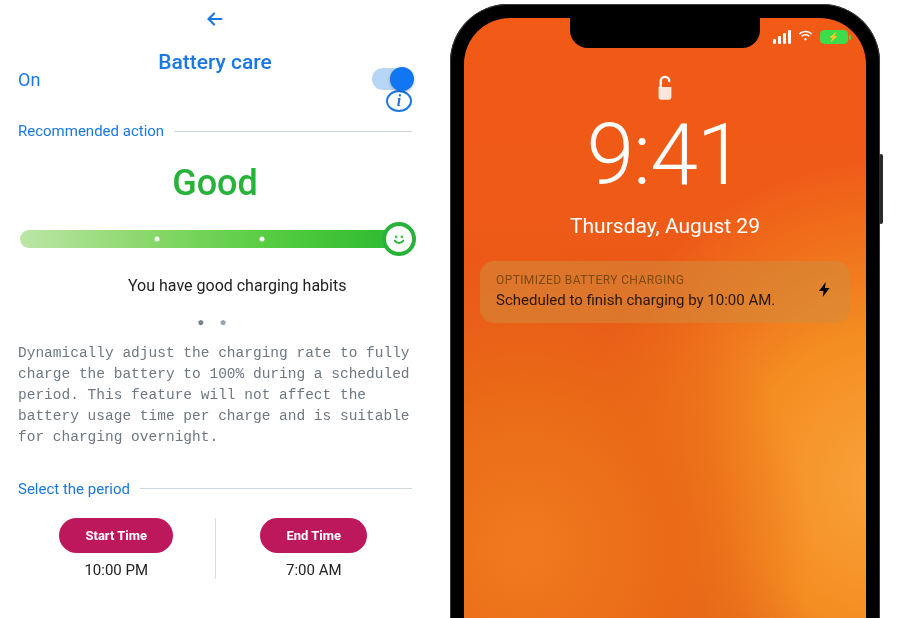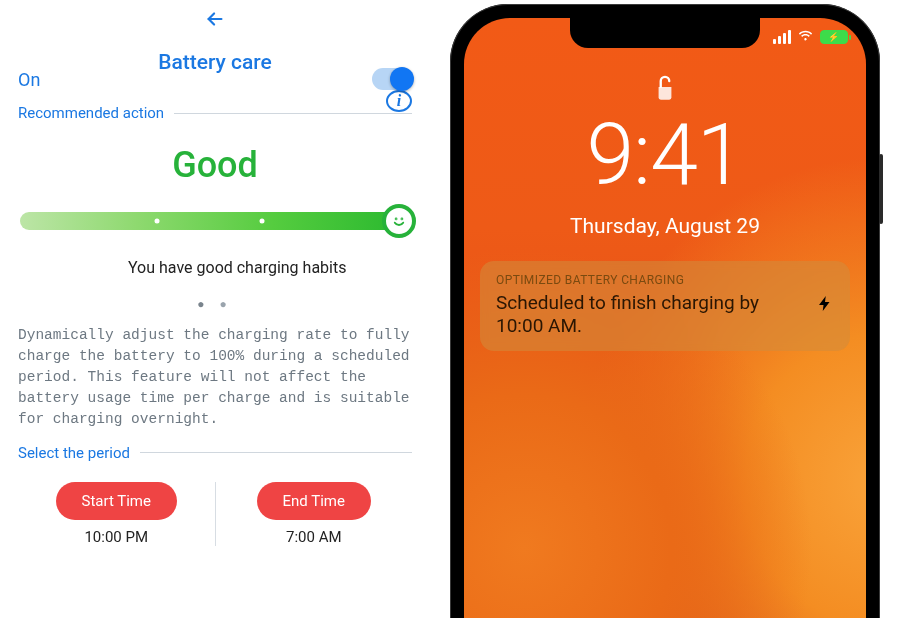--- a/index.html
+++ b/index.html
@@ -26,35 +26,35 @@
     height: 40px;
     flex-direction: column;
   }
   .back-icon svg { width: 22px; height: 22px; }
   .title { color: #1b78e2; font-size: 21px; font-weight: 500; }
   .info-icon { margin-left: auto; width: 26px; height: 26px; border: 2px solid #1b78e2; border-radius: 50%; display:flex; align-items:center; justify-content:center; color:#1b78e2; font-style: italic; font-family: Georgia, serif; font-size:16px; font-weight:bold;}
   .on-row { display:flex; align-items:center; margin-top:20px; }
   .on-label { color:#1b78e2; font-size:18px; }
   .toggle { margin-left:auto; width:40px; height:22px; border-radius:11px; background:#b7d5f5; position:relative; }
   .toggle::after { content:""; position:absolute; right:-2px; top:-1px; width:24px; height:24px; background:#1176f3; border-radius:50%; box-shadow:0 1px 3px rgba(0,0,0,.3);}
-  .section-label { display:flex; align-items:center; gap:10px; margin-top:14px; color:#1b78e2; font-size:15px; }
+  .section-label { display:flex; align-items:center; gap:10px; margin-top:32px; color:#1b78e2; font-size:15px; }
   .section-label .line { flex:1; height:1px; background:#d0d7de; }
   .good { text-align:center; color:#27b23a; font-size:36px; font-weight:500; margin-top:22px; }
   .slider { position:relative; height:18px; margin:26px 2px 0 2px; border-radius:10px;
     background: linear-gradient(90deg,#bce5a6 0%, #8ed96f 30%, #55cc3f 65%, #28b82e 100%);
   }
   .slider .tick { position:absolute; top:50%; width:5px; height:5px; border-radius:50%; background:#fff; transform:translate(-50%,-50%);}
   .slider .smiley { position:absolute; right:-6px; top:50%; transform:translate(0,-50%); width:34px; height:34px; border-radius:50%; background:#fff; border:4px solid #27b23a; display:flex; align-items:center; justify-content:center;}
   .habits { text-align:left; margin:28px auto 12px 110px; max-width:225px; font-size:16px; color:#222; line-height:1.3;}
   .dots { text-align:center; margin-top:18px; color:#9aa4ad; letter-spacing:6px; font-size:12px;}
   .desc { color:#6d7882; font-size:14.5px; line-height:1.45; margin-top:14px;font-family:Liberation Mono, monospace; }
   .time-row { display:flex; margin-top:20px; position:relative;}
   .time-col { flex:1; text-align:center; }
   .divider-v { width:1px; background:#d7dde3; }
-  .pill { display:inline-block; background:#ef4444; color:#fff; font-size:15px; padding:10px 26px; border-radius:22px; }
+  .pill { display:inline-block; background:#be185d; color:#fff; font-size:13px; padding:10px 26px; border-radius:22px;font-weight:bold; }
   .time-val { margin-top:8px; font-size:15px; color:#222; }
 
   
   .right { flex:1; display:flex; align-items:flex-start; justify-content:center; padding-top:0; }
   .phone {
     width: 430px;
     height: 870px;
     border-radius: 58px;
     background:#000;
     padding:14px;
@@ -87,21 +87,21 @@
   .date { position:absolute; top:196px; left:0; right:0; text-align:center; color:#fff; font-size:21px; z-index:3;}
   .notif {
     position:absolute; top:243px; left:16px; right:16px; z-index:3;
     background: rgba(210,140,60,0.55);
     backdrop-filter: blur(4px);
     border-radius:14px;
     padding:12px 54px 14px 16px;
     color:#412405;
   }
   .notif .nt { font-size:12px; letter-spacing:0.4px; color:#7a4a10; margin-bottom:4px; }
-  .notif .nb { font-size:19px; color:#2a1603; }
+  .notif .nb { font-size:15px; color:#2a1603; }
   .notif .bolt2 { position:absolute; right:16px; top:50%; transform:translateY(-50%); font-size:22px; color:#000;}
 </style>
 </head>
 <body>
 
 <div class="left">
   <div class="header">
     <span class="back-icon">
       <svg viewBox="0 0 24 24" fill="none" stroke="#1b78e2" stroke-width="2.4" stroke-linecap="round" stroke-linejoin="round">
           <path d="M19 12H5"></path>

